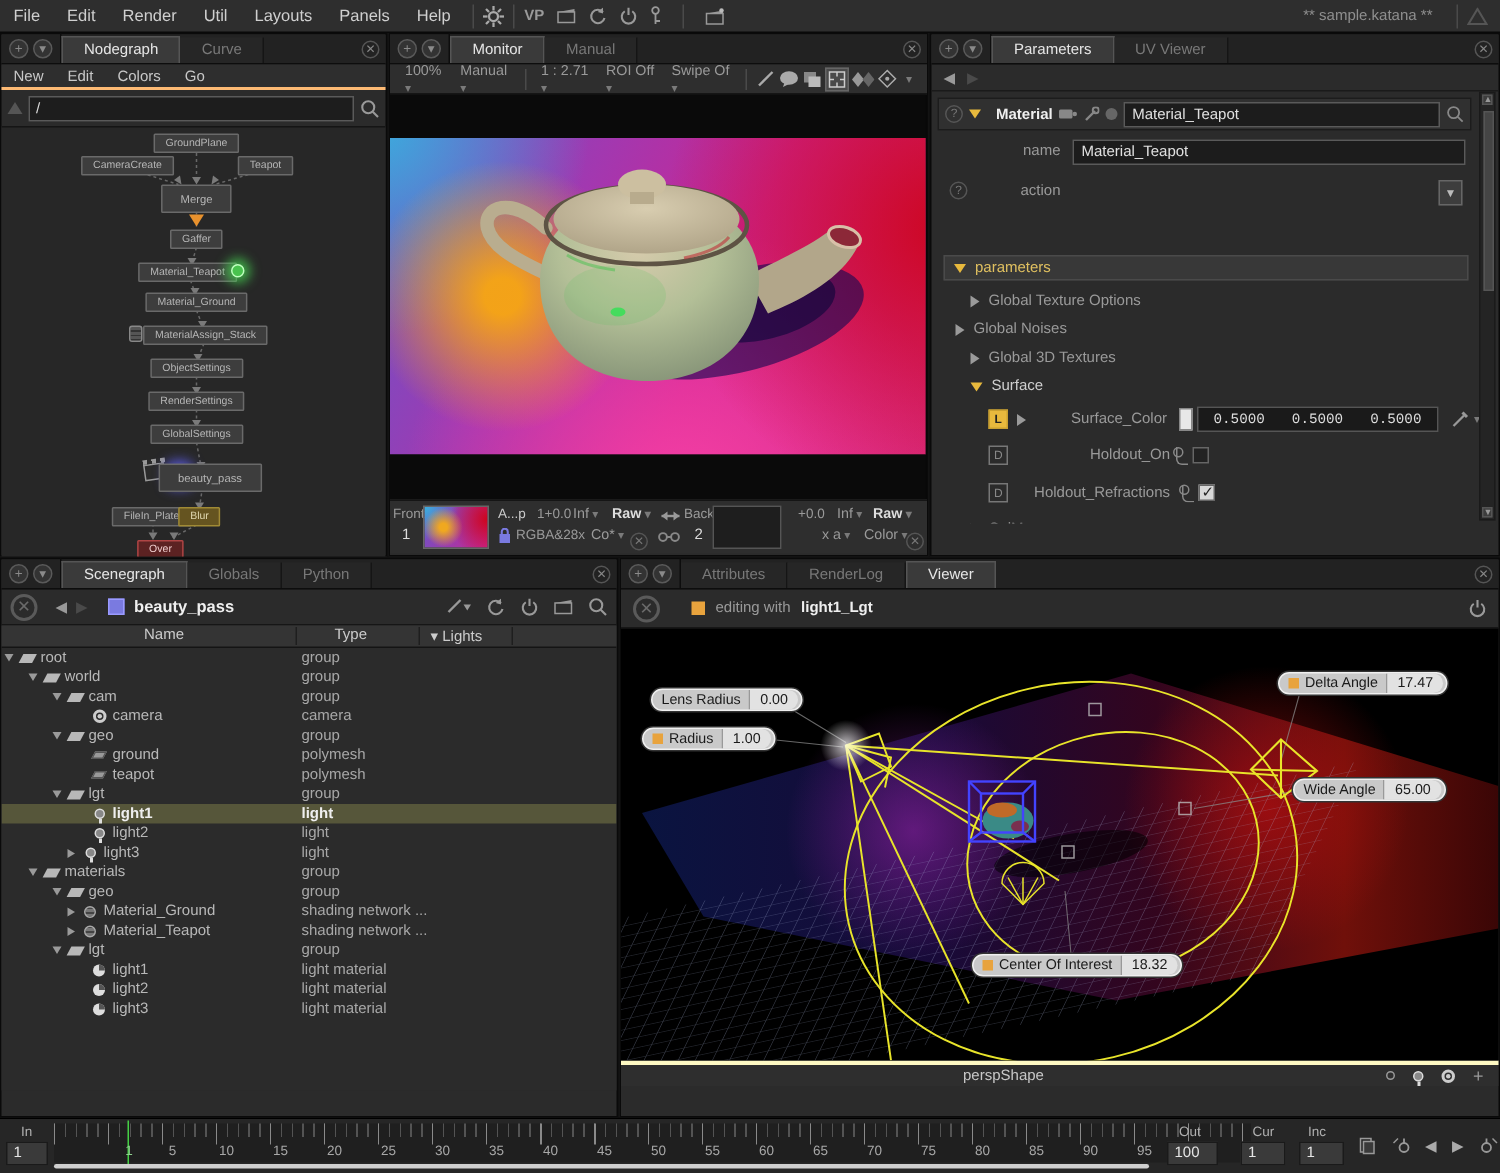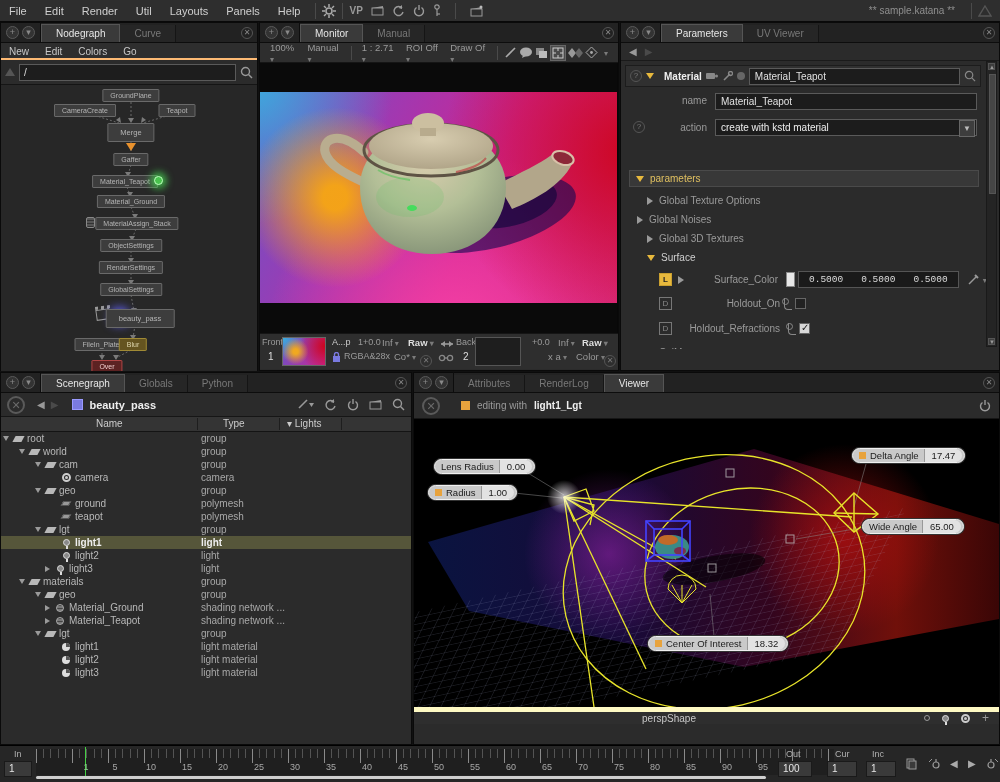--- a/index.html
+++ b/index.html
@@ -105,21 +105,21 @@
 .i-lmat:after{content:"";position:absolute;right:0;top:0;width:4px;height:4px;background:#555}
 
 .vw-menus{height:17px;display:flex;gap:2px;padding:0 6px;border-bottom:1px solid #161616}
 .vw-menus .mi{padding:0 8px;line-height:17px;color:#d0d0d0;font-size:10px}
 .vw-status{height:26px;display:flex;align-items:center;gap:7px;padding:0 8px;border-bottom:1px solid #161616}
 .osq{width:9px;height:9px;background:#e8a33d}
 .vwport{position:relative;height:288px;background:#000;overflow:hidden}
 .vbadge{position:absolute;display:flex;align-items:center;height:15px;background:#c9c9c9;border:1px solid #f0f0f0;border-radius:8px;padding:0 2px 0 6px;color:#1a1a1a;font-size:9.5px;box-shadow:0 0 0 1px #333;white-space:nowrap}
 .vbadge .vv{background:#e2e2e2;border-left:1px solid #999;border-radius:0 7px 7px 0;margin-left:5px;padding:0 7px;height:13px;line-height:13px}
 .vbadge .osq{width:7px;height:7px;margin-right:4px}
-.vw-camera{height:17px;background:#2e2e2e;display:flex;align-items:center;border-top:5px solid #fef9c3;color:#c8c8c8}
+.vw-camera{height:17px;background:#2e2e2e;display:flex;align-items:center;border-top:3px solid #fef9c3;color:#c8c8c8}
 
 .timeline{left:0;top:745px;width:1000px;height:37px;background:#262626;border-top:1px solid #000}
 .tl-label{position:absolute;color:#b0b0b0;font-size:9px}
 .tl-field{position:absolute;height:16px;background:#3a3a3a;border:1px solid #1a1a1a;color:#e5e5e5;font-size:10px;line-height:14px;padding:0 4px}
 .ruler{position:absolute;left:36px;top:3px;width:798px;height:26px;background:#1f1f1f}
 .ticks{position:absolute;left:0;top:0;width:100%;height:9px;background:repeating-linear-gradient(90deg,#6a6a6a 0 1px,transparent 1px 7.2px);opacity:.7}
 .ticks2{position:absolute;left:0;top:0;width:100%;height:14px;background:repeating-linear-gradient(90deg,#8a8a8a 0 1px,transparent 1px 36px)}
 .rlab{position:absolute;top:13px;transform:translateX(-50%);color:#a8a8a8;font-size:9px}
 .rlab.cur{color:#8fd08f}
 .playhead{position:absolute;left:49px;top:-2px;width:1px;height:30px;background:#45d045}
@@ -295,21 +295,21 @@
       <span class="tab active">Monitor</span>
       <span class="tab">Manual</span>
       <span class="tclose">✕</span>
     </div>
     <div class="mon-toolbar">
       <span class="dd">100%</span>
       <span class="dd">Manual</span>
       <span class="tsep"></span>
       <span class="dd">1 : 2.71</span>
       <span class="dd">ROI Off</span>
-      <span class="dd">Draw Of</span>
+      <span class="dd">Swipe Of</span>
       <span class="tsep"></span>
       <span>
           <svg class="ic" width="13" height="13" viewBox="0 0 13 13">
             <line x1="2" y1="11" x2="11" y2="2" stroke="#aaa" stroke-width="1.6"></line>
           </svg>
         </span>
       <span>
           <svg class="ic" width="14" height="12" viewBox="0 0 14 12">
             <ellipse cx="7" cy="5" rx="6" ry="4.5" fill="#aaa"></ellipse>
             <path d="M4 8 L3 11 L7 9 Z" fill="#aaa"></path>
@@ -454,23 +454,20 @@
             <svg class="ic" width="12" height="12" viewBox="0 0 13 13">
               <circle cx="5.5" cy="5.5" r="4" fill="none" stroke="#888" stroke-width="1.3"></circle>
               <line x1="8.5" y1="8.5" x2="12" y2="12" stroke="#888" stroke-width="1.3"></line>
             </svg>
           </span>
       </div>
       <span class="pitem" style="left:50px;top:34px;width:36px;justify-content:flex-end">name</span>
       <div class="fld abs" style="left:94px;top:32px;width:262px">Material_Teapot</div>
       <span class="xcirc abs" style="left:12px;top:60px">?</span>
       <span class="pitem" style="left:44px;top:61px;width:42px;justify-content:flex-end">action</span>
-      <div class="fld abs" style="left:94px;top:58px;width:262px;color:#eee">
-          <span>create with kstd material</span>
-        </div>
       <span class="abs" style="left:338px;top:59px;width:16px;height:17px;background:#3d3d3d;border:1px solid #666;color:#bbb;text-align:center;line-height:15px;font-size:8px">▼</span>
       <div class="grp" style="top:109px;background:#383838">
           <span class="tri-d"></span>
           <span style="color:#e0c060">parameters</span>
         </div>
       <div class="pitem" style="left:26px;top:134px">
           <span class="tri-r"></span>
           <span>Global Texture Options</span>
         </div>
       <div class="pitem" style="left:16px;top:153px">

